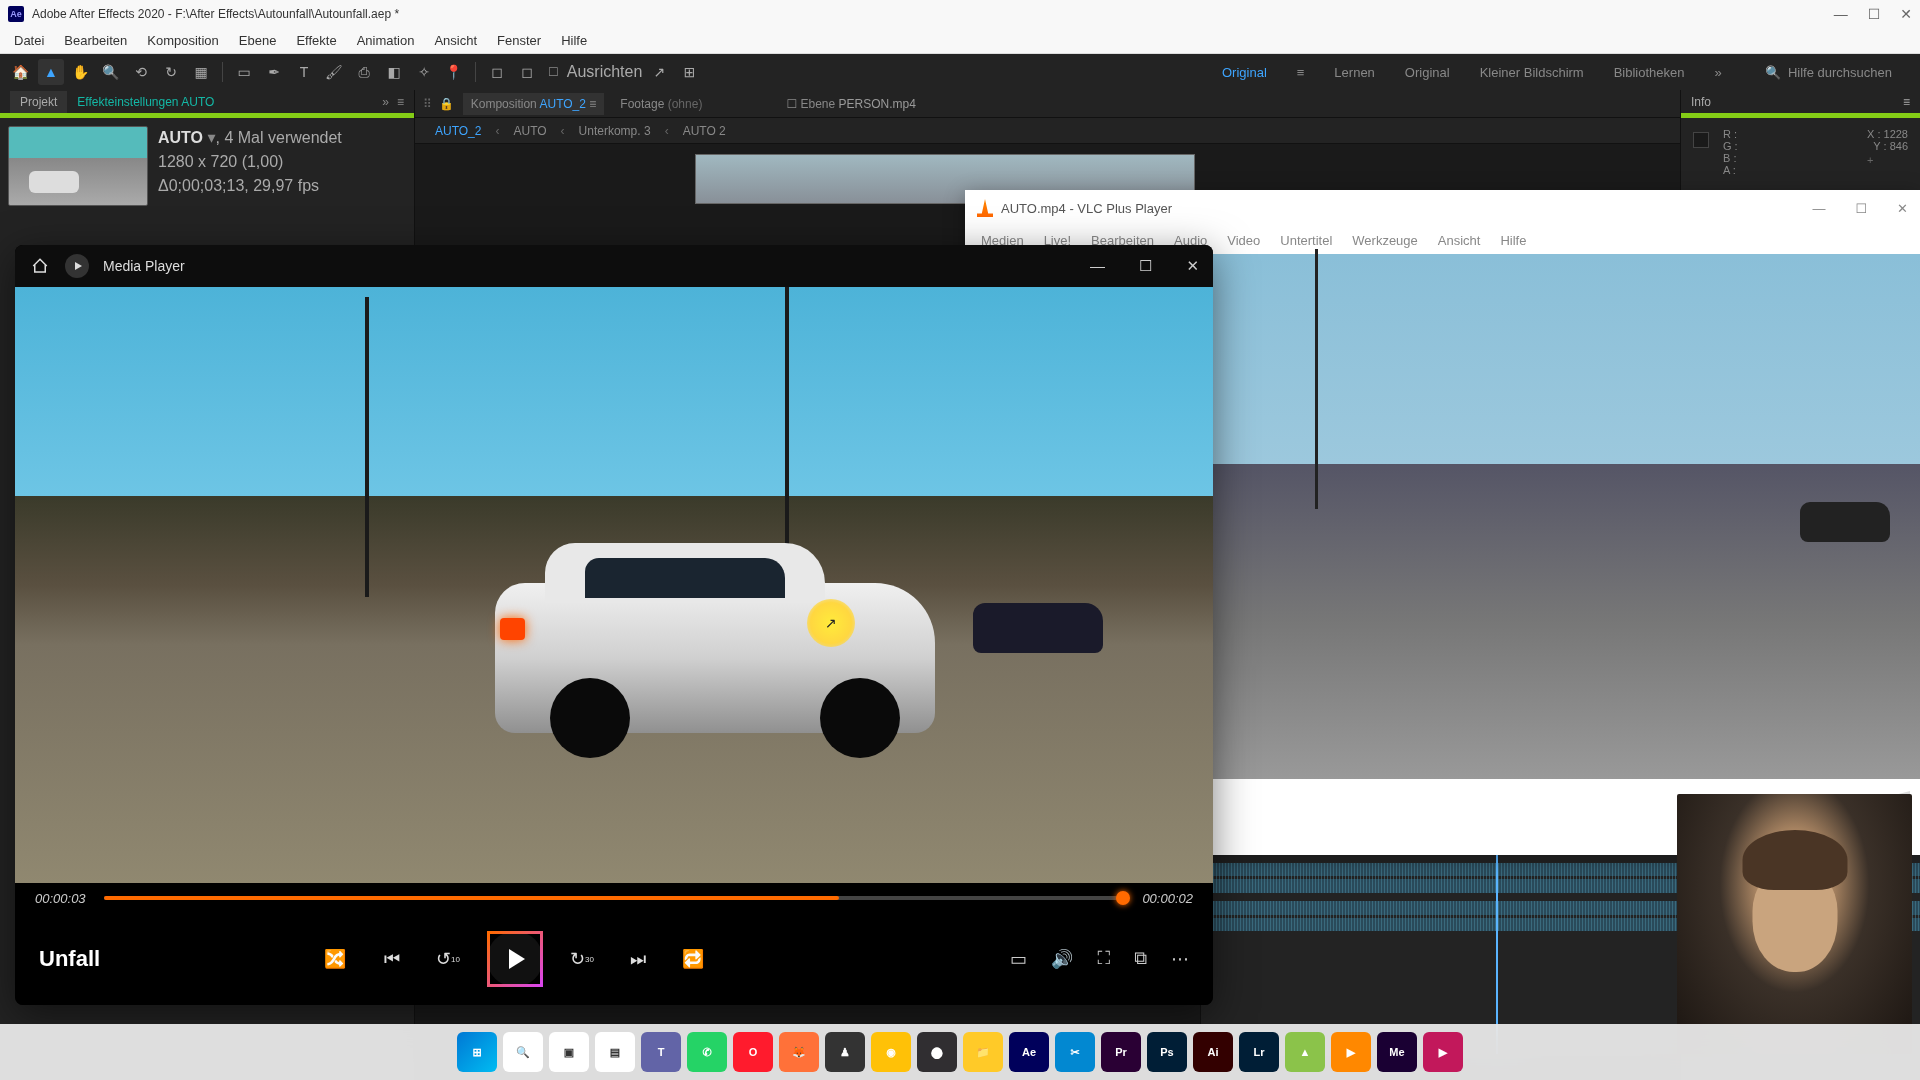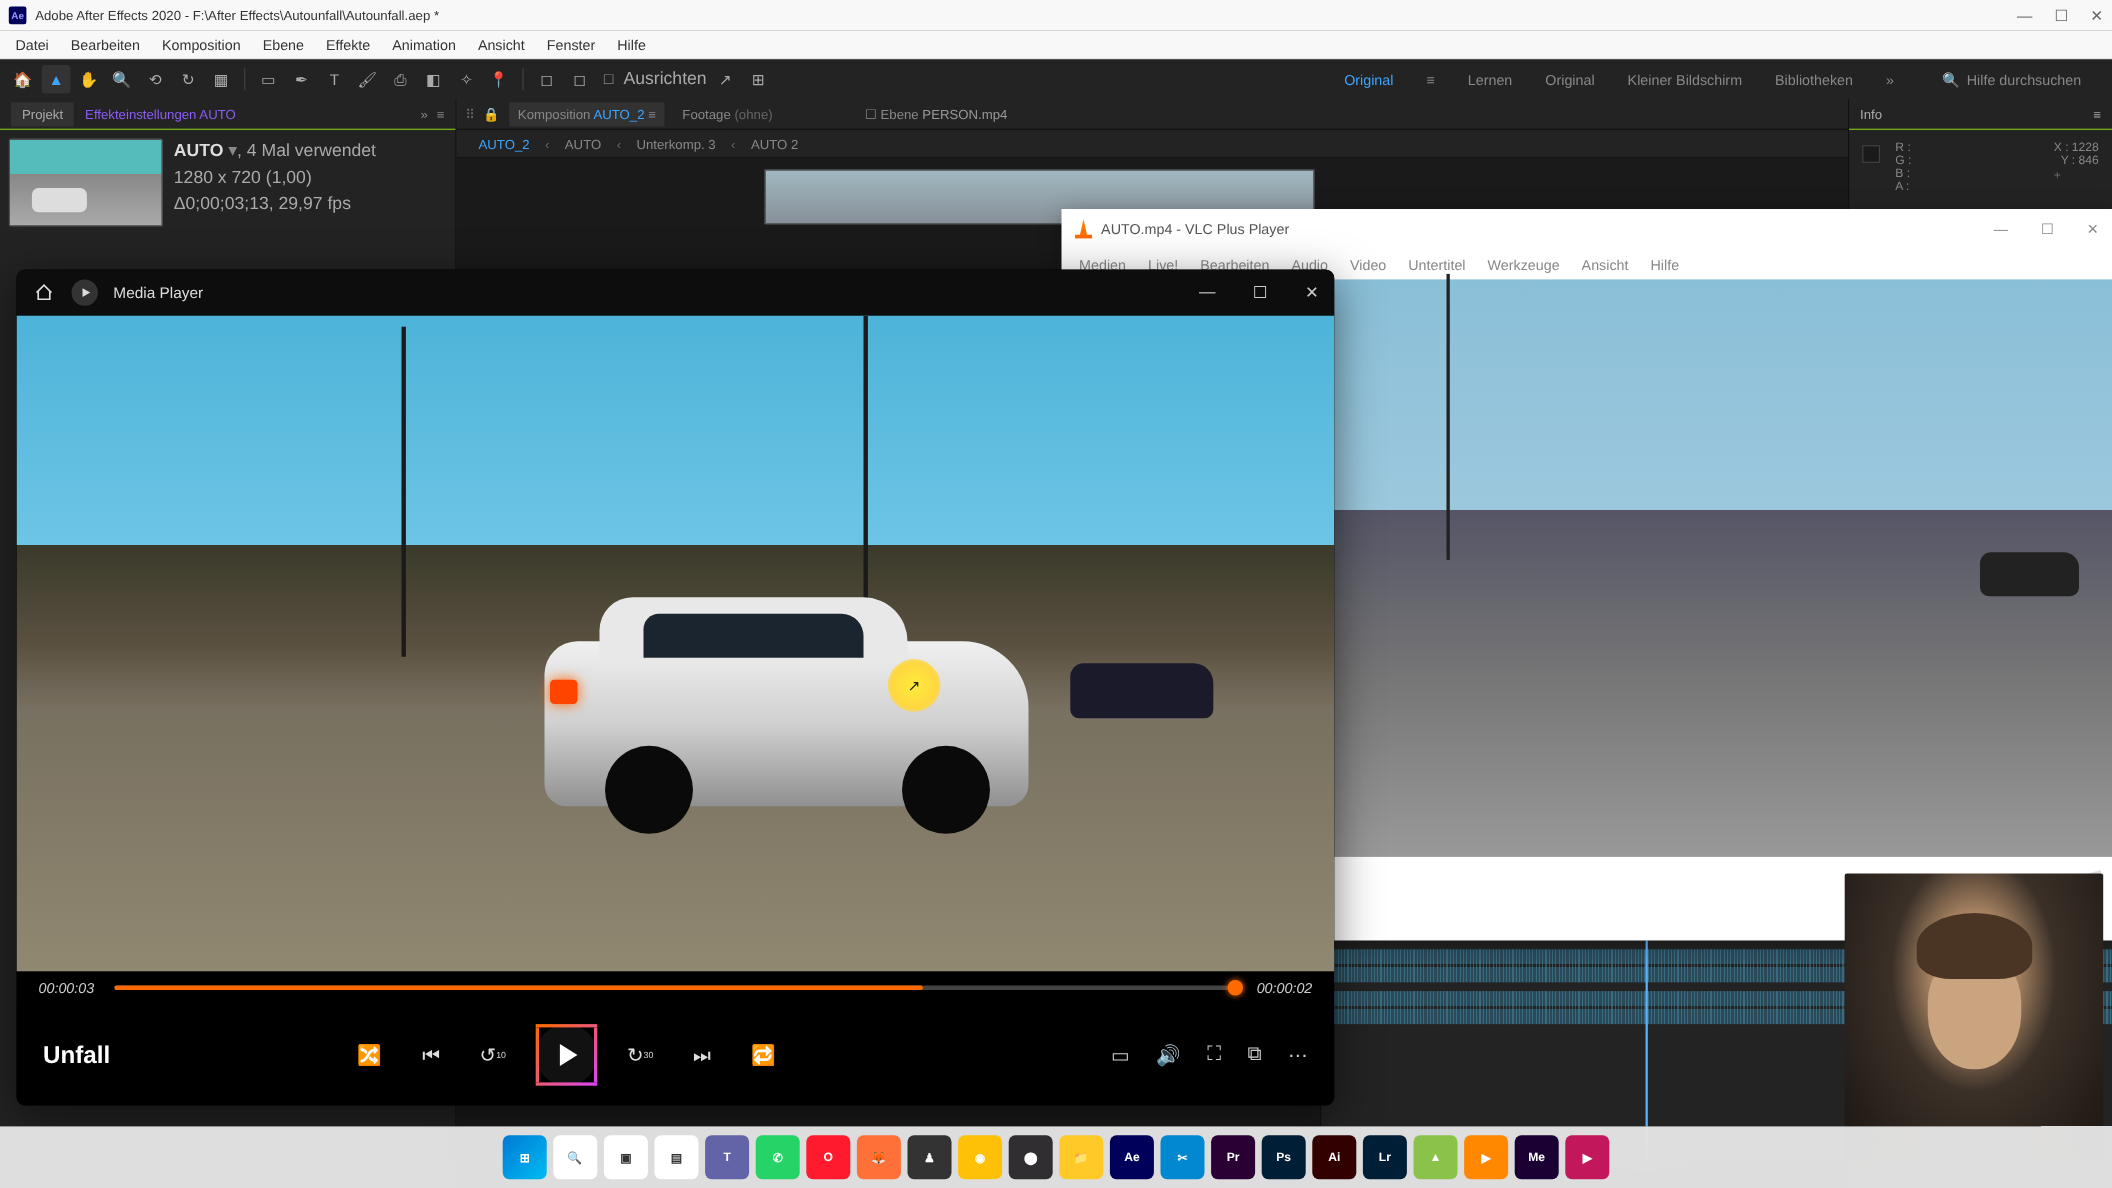--- a/index.html
+++ b/index.html
@@ -19,21 +19,21 @@
 .ae-tool { width: 26px; height: 26px; display: flex; align-items: center; justify-content: center; color: #aaa; cursor: pointer; border-radius: 3px; font-size: 14px; }
 .ae-tool.active { background: #333; color: #3ea5ff; }
 .ae-tool-sep { width: 1px; height: 20px; background: #444; margin: 0 4px; }
 .ae-workspace-tabs { margin-left: auto; display: flex; gap: 30px; color: #888; font-size: 13px; align-items: center; }
 .ae-workspace-tabs .active { color: #3ea5ff; }
 .ae-search { display: flex; align-items: center; gap: 6px; color: #888; font-size: 13px; margin-left: 40px; margin-right: 20px; }
 
 .ae-main { display: flex; height: calc(100% - 90px); }
 
 .ae-project-panel { width: 415px; background: #232323; border-right: 1px solid #111; }
-.ae-panel-header { height: 28px; background: #232323; display: flex; align-items: center; padding: 0 10px; color: #aaa; font-size: 12px; border-bottom: 1px solid #84cc16; }
+.ae-panel-header { height: 28px; background: #232323; display: flex; align-items: center; padding: 0 10px; color: #aaa; font-size: 12px; border-bottom: 5px solid #84cc16; }
 .ae-panel-header .tab { padding: 4px 10px; }
 .ae-panel-header .tab.active { background: #323232; }
 .ae-proj-item { display: flex; padding: 8px; gap: 10px; }
 .ae-proj-thumb { width: 140px; height: 80px; background: linear-gradient(180deg, #5bb 0%, #5bb 40%, #888 40%, #aaa 100%); border-radius: 2px; border: 1px solid #555; position: relative; }
 .ae-proj-thumb::after { content:''; position:absolute; left: 20px; bottom: 12px; width: 50px; height: 22px; background: #ddd; border-radius: 6px; }
 .ae-proj-info { color: #aaa; font-size: 16px; line-height: 1.5; }
 
 .ae-comp-panel { flex: 1; background: #232323; display: flex; flex-direction: column; }
 .ae-comp-tabs { height: 28px; display: flex; align-items: center; padding: 0 8px; color: #888; font-size: 12px; gap: 8px; border-bottom: 1px solid #111; }
 .ae-comp-tabs .ctab { padding: 4px 8px; cursor: pointer; }
@@ -169,21 +169,21 @@
     <div class="ae-search">
       <span>🔍</span>
       <span>Hilfe durchsuchen</span>
     </div>
   </div>
 
   <div class="ae-main">
     <div class="ae-project-panel">
       <div class="ae-panel-header">
         <span class="tab active">Projekt</span>
-        <span class="tab" style="color:#8b5cf6">Effekteinstellungen  AUTO</span>
+        <span class="tab" style="color:#14b8a6">Effekteinstellungen  AUTO</span>
         <span style="margin-left:auto;color:#888">»</span>
         <span style="margin-left:8px;color:#888">≡</span>
       </div>
       <div class="ae-proj-item">
         <div class="ae-proj-thumb"></div>
         <div class="ae-proj-info">
           <div><b style="color:#ddd">AUTO</b> <span style="color:#888">▾</span><span>, 4 Mal verwendet</span></div>
           <div>1280 x 720 (1,00)</div>
           <div>Δ0;00;03;13, 29,97 fps</div>
         </div>

